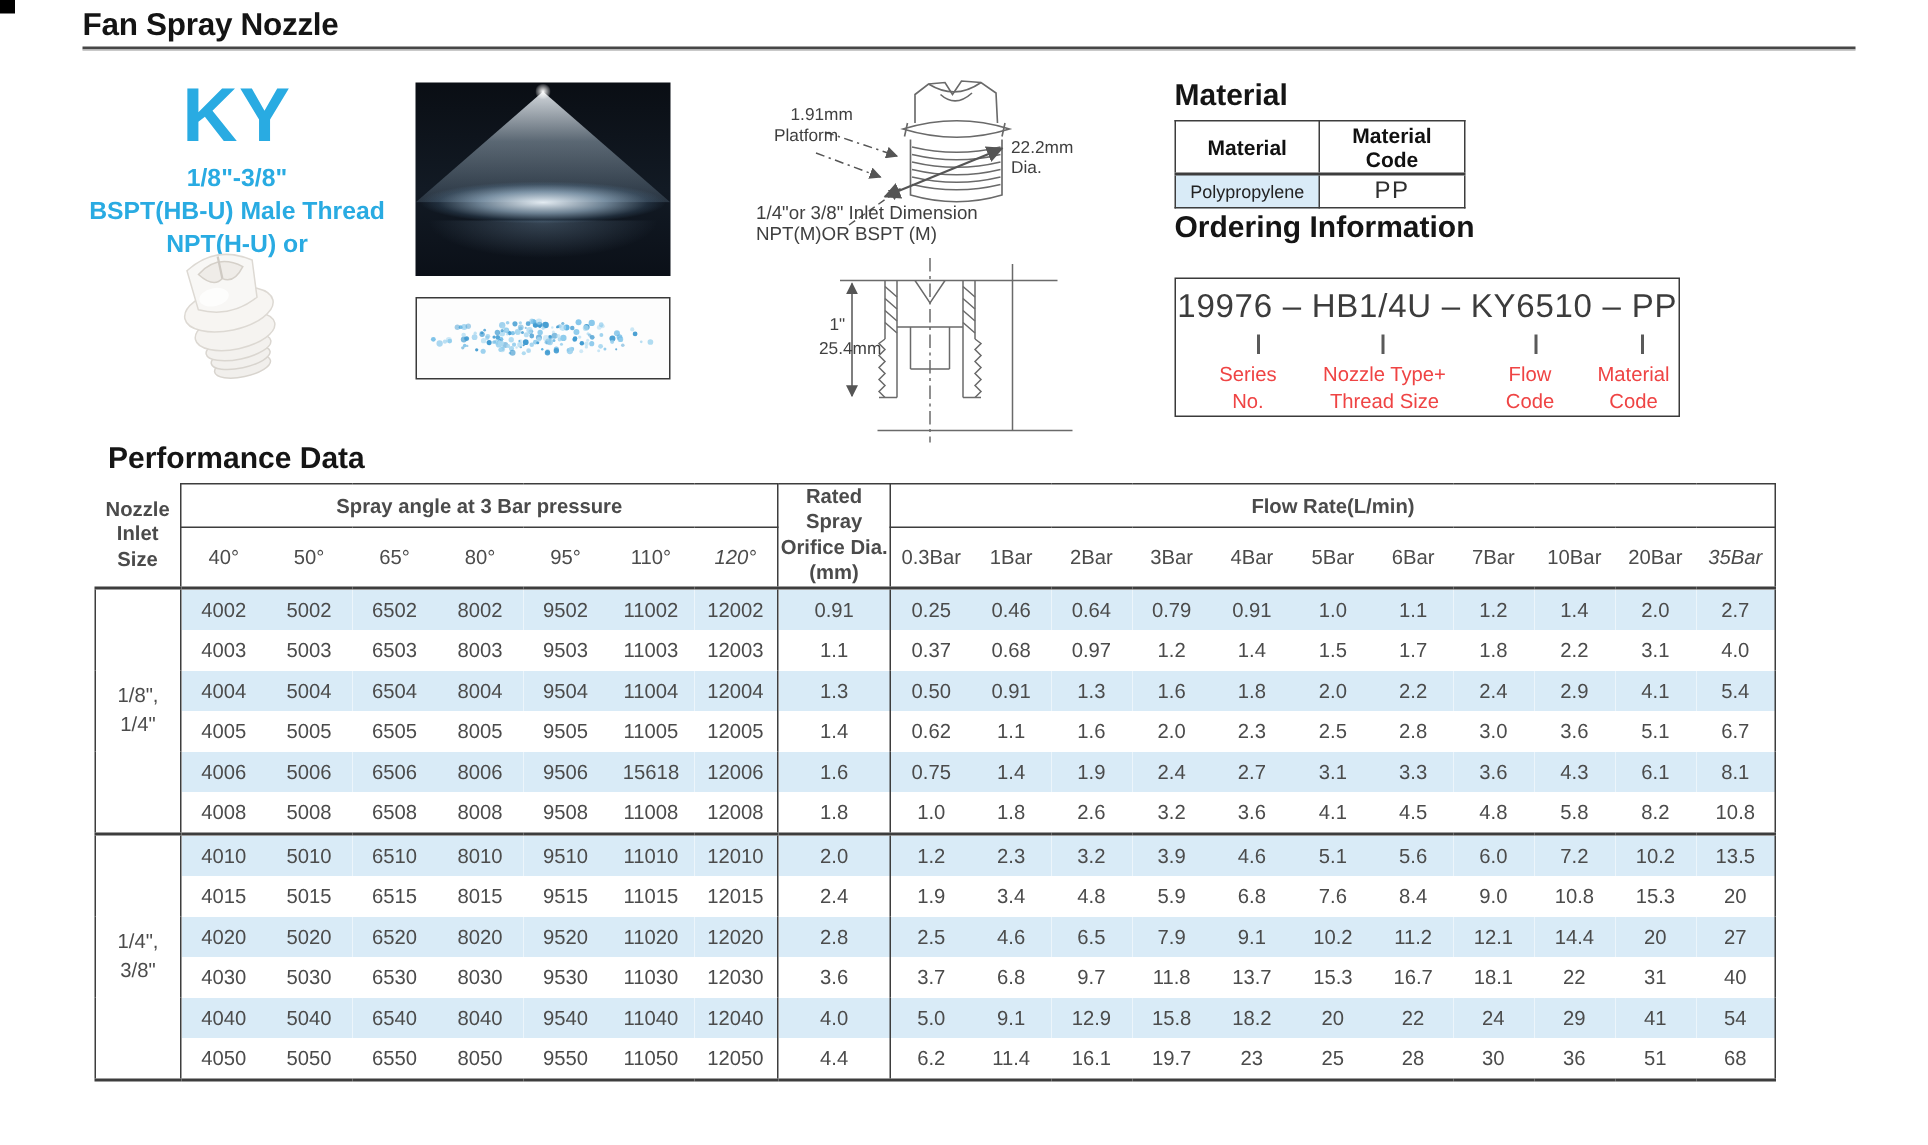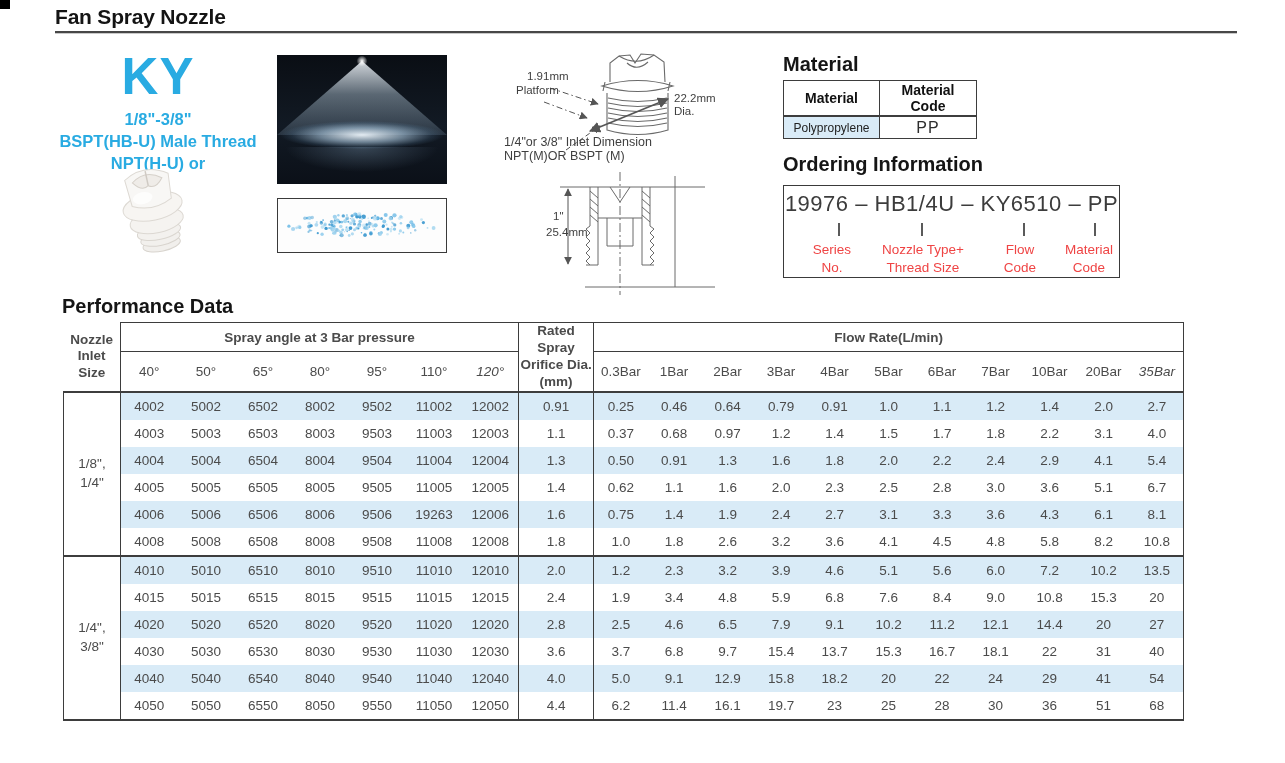--- a/index.html
+++ b/index.html
@@ -55,30 +55,30 @@
   .sec-h{position:absolute;font-size:20px;font-weight:bold;color:#151515;}
   .material-table{position:absolute;left:783px;top:80px;border-collapse:collapse;table-layout:fixed;}
   .material-table td{border:1.4px solid var(--bd);text-align:center;padding:1px 3px;color:#222;}
   .material-table .m-h{font-size:14px;font-weight:600;height:21px;color:#111;border-bottom:2px solid var(--bd);}
   .material-table .m-name{font-size:12px;height:19px;}
   .material-table .m-name-sm{font-size:9.5px;font-weight:bold;height:19px;}
   .material-table .m-code{font-size:16px;letter-spacing:1px;color:#2e2e2e;}
   .material-table .m-blue{background:var(--blue);}
 
   
-  .ordering-heading{left:783px;top:153px;text-align:right;}
+  .ordering-heading{left:783px;top:141px;text-align:right;}
   .ordering-box{position:absolute;left:783px;top:185px;width:337px;height:93px;
                 border:1.6px solid #3a3a3a;box-sizing:border-box;}
   .ordering-code{margin-top:5px;text-align:center;font-size:22px;color:#3c3c3c;letter-spacing:.5px;white-space:nowrap;}
   .ord-tick{position:absolute;top:37px;width:1.5px;height:13px;background:#5a5a5a;}
   .ord-label{position:absolute;top:55px;width:120px;transform:translateX(-50%);
              text-align:center;font-size:13.5px;color:#ef4444;line-height:1.3;}
 
   
-  .performance-heading{left:62px;top:295px;}
+  .performance-heading{left:72px;top:295px;}
   .perf-table{position:absolute;left:63px;top:322px;border-collapse:collapse;table-layout:fixed;width:1120px;}
   .perf-table td{padding:0;text-align:center;font-size:13.5px;color:var(--data);height:27px;overflow:hidden;}
   .perf-table tr.hr1 td{height:27px;}
   .perf-table tr.hr2 td{height:37px;margin-left:23px;}
   .h-nozzle{font-weight:bold;color:#111;font-size:13.5px;line-height:1.2;border-bottom:2px solid var(--bd);}
   .h-spray,.h-flow{border:1.6px solid var(--bd);font-weight:bold;color:#111;font-size:14.5px;}
   .h-rated{border:1.6px solid var(--bd);border-bottom:2px solid var(--bd);
            font-weight:bold;color:#111;font-size:13.5px;line-height:1.25;}
   .h-sub{border-bottom:2px solid var(--bd);color:#333;}
   .h-sub.first{border-left:1.6px solid var(--bd);}
@@ -526,21 +526,21 @@
           <td>3.6</td>
           <td>5.1</td>
           <td class="c-last">6.7</td>
         </tr>
         <tr class="blue">
           <td>4006</td>
           <td>5006</td>
           <td>6506</td>
           <td>8006</td>
           <td>9506</td>
-          <td>19263</td>
+          <td>15618</td>
           <td>12006</td>
           <td class="c-orifice">1.6</td>
           <td>0.75</td>
           <td>1.4</td>
           <td>1.9</td>
           <td>2.4</td>
           <td>2.7</td>
           <td>3.1</td>
           <td>3.3</td>
           <td>3.6</td>
@@ -638,21 +638,21 @@
           <td>5030</td>
           <td>6530</td>
           <td>8030</td>
           <td>9530</td>
           <td>11030</td>
           <td>12030</td>
           <td class="c-orifice">3.6</td>
           <td>3.7</td>
           <td>6.8</td>
           <td>9.7</td>
-          <td>15.4</td>
+          <td>11.8</td>
           <td>13.7</td>
           <td>15.3</td>
           <td>16.7</td>
           <td>18.1</td>
           <td>22</td>
           <td>31</td>
           <td class="c-last">40</td>
         </tr>
         <tr class="blue">
           <td>4040</td>

